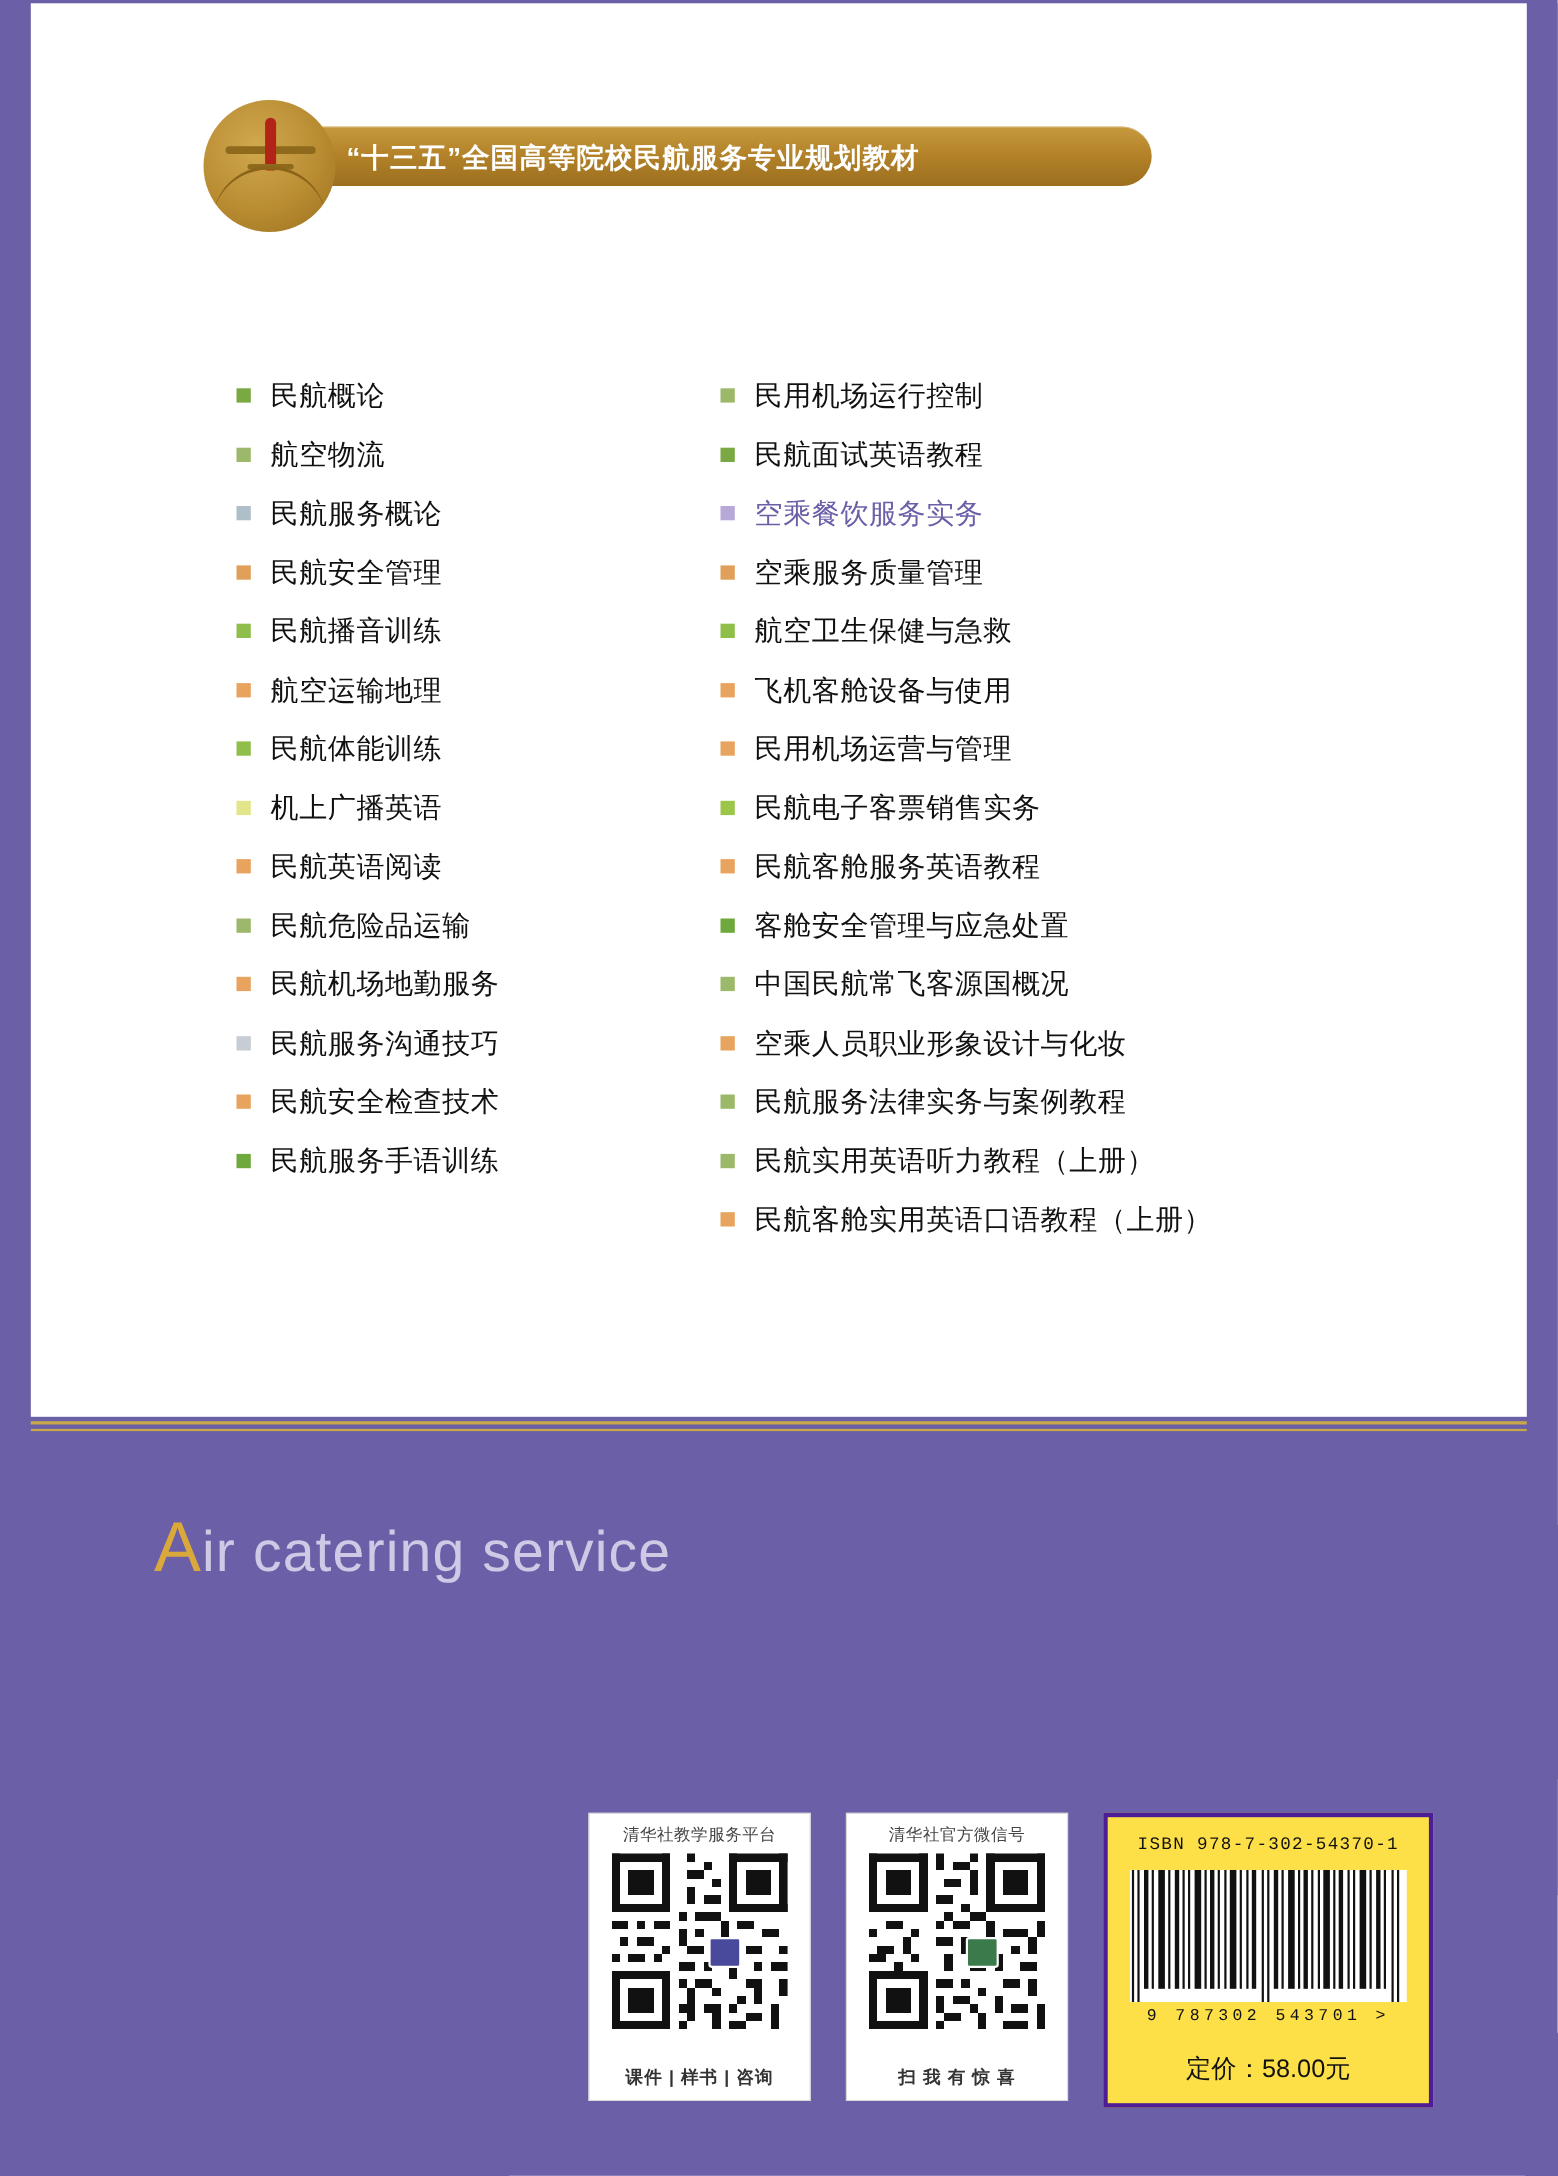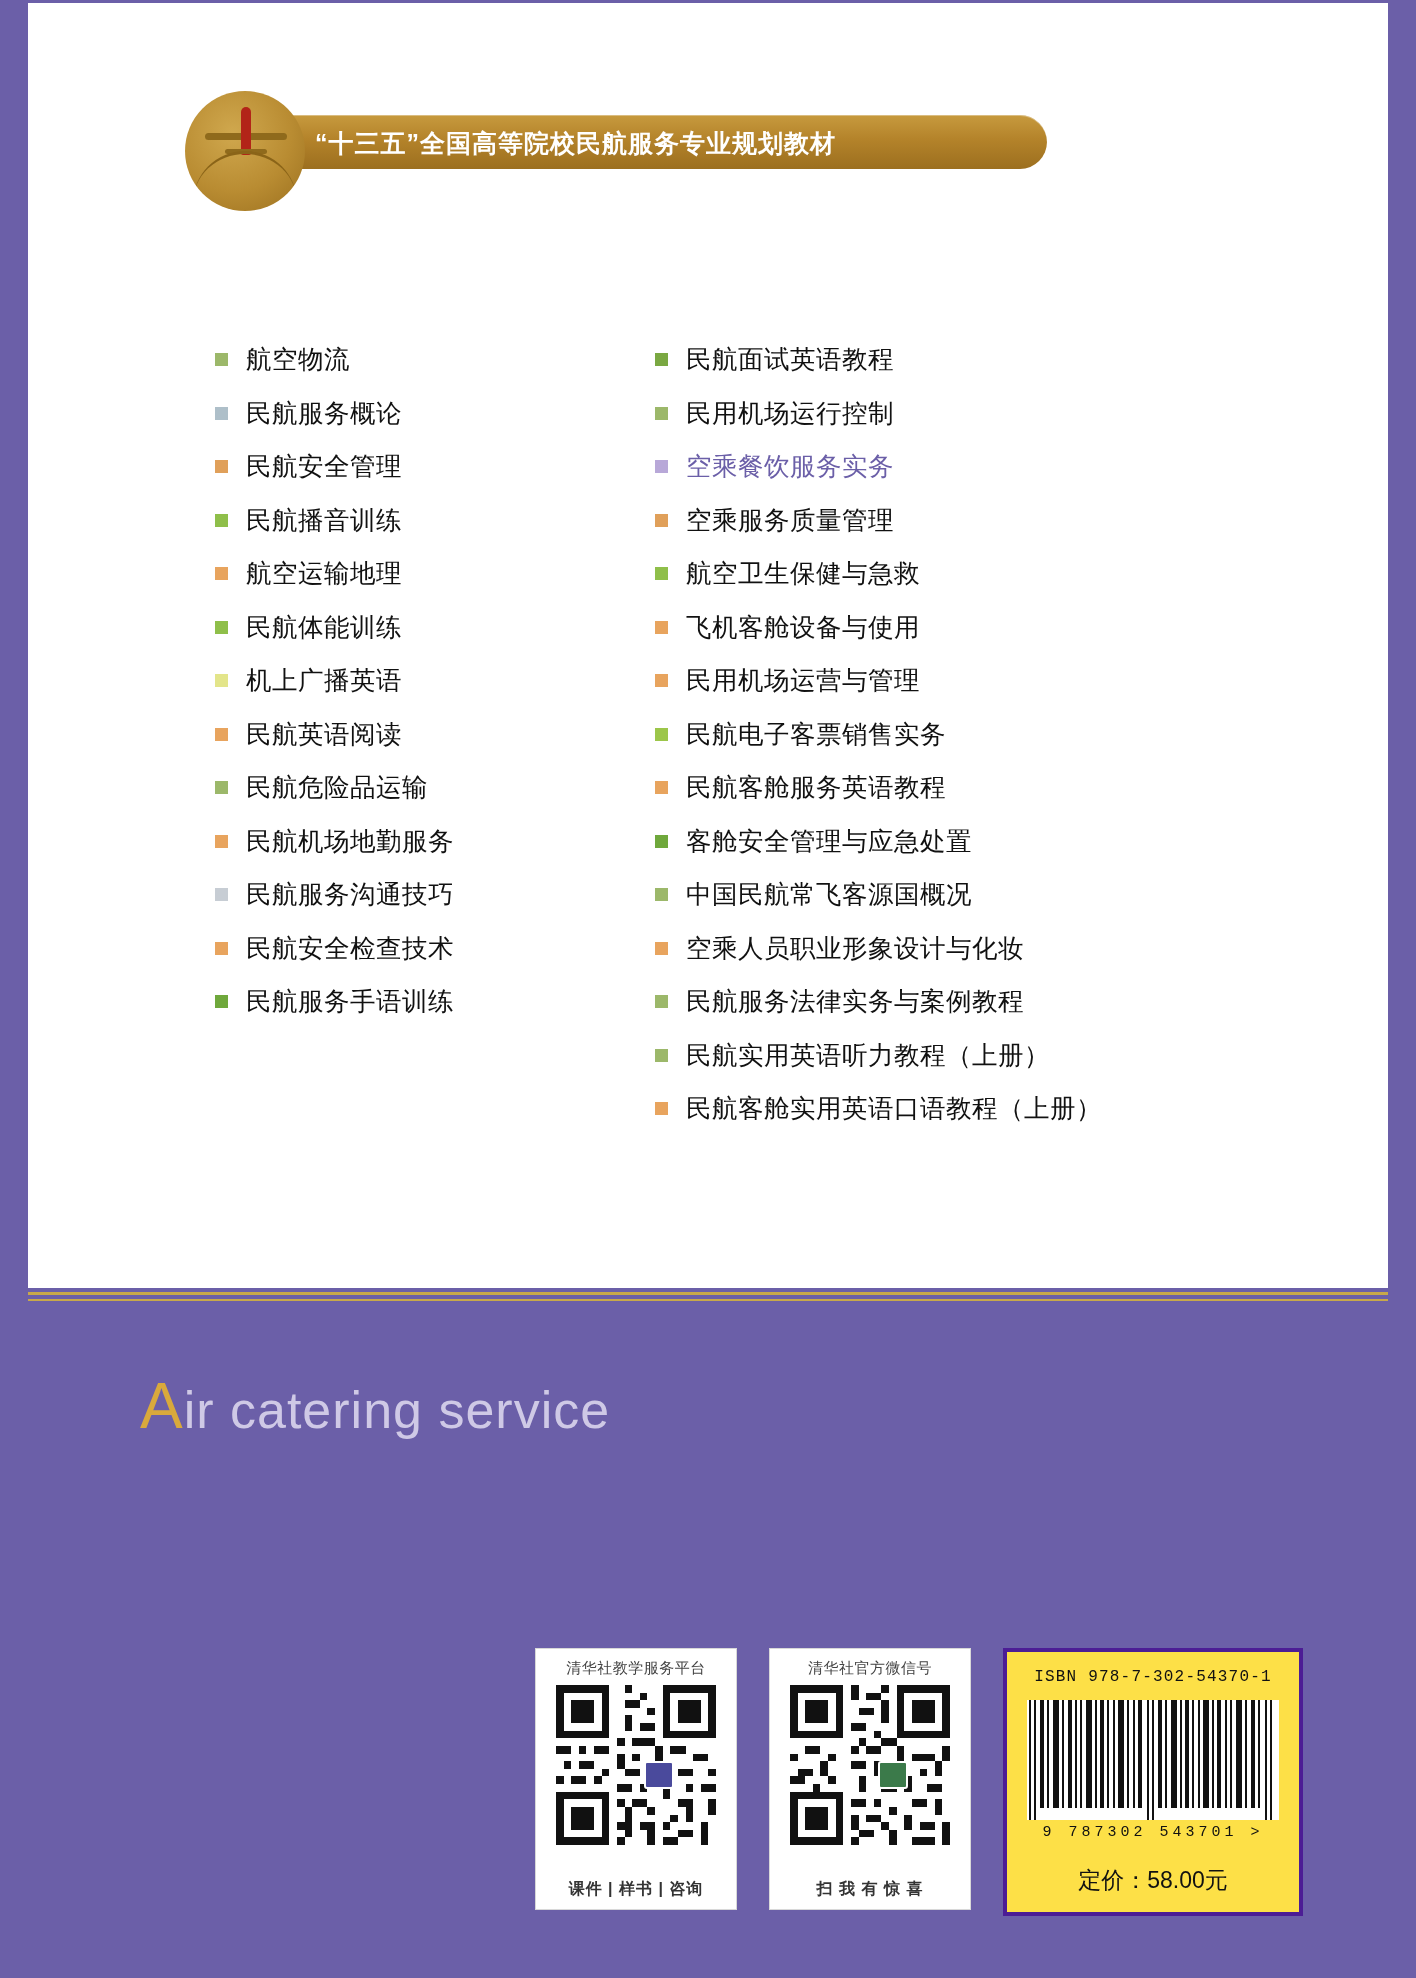--- a/index.html
+++ b/index.html
@@ -314,20 +314,24 @@
       </div>
       <div class="arc"></div>
     </div>
     <div id="banner-text">“十三五”全国高等院校民航服务专业规划教材</div>
   </div>
 
   <div id="book-list">
     <div class="list-col" id="col-left">
 
       <div class="book-item">
+        <span class="bullet" style="background:#7aa842"></span>
+        <span class="book-label">民航概论</span>
+      </div>
+      <div class="book-item">
         <span class="bullet" style="background:#9cb86a"></span>
         <span class="book-label">航空物流</span>
       </div>
       <div class="book-item">
         <span class="bullet" style="background:#aebfc9"></span>
         <span class="book-label">民航服务概论</span>
       </div>
       <div class="book-item">
         <span class="bullet" style="background:#e0a05a"></span>
         <span class="book-label">民航安全管理</span>
@@ -369,26 +373,26 @@
         <span class="book-label">民航安全检查技术</span>
       </div>
       <div class="book-item">
         <span class="bullet" style="background:#6fa83c"></span>
         <span class="book-label">民航服务手语训练</span>
       </div>
     </div>
 
     <div class="list-col" id="col-right">
       <div class="book-item">
+        <span class="bullet" style="background:#9cb86a"></span>
+        <span class="book-label">民用机场运行控制</span>
+      </div>
+      <div class="book-item">
         <span class="bullet" style="background:#7aa842"></span>
         <span class="book-label">民航面试英语教程</span>
-      </div>
-      <div class="book-item">
-        <span class="bullet" style="background:#9cb86a"></span>
-        <span class="book-label">民用机场运行控制</span>
       </div>
       <div class="book-item highlight">
         <span class="bullet" style="background:#b8a8d8"></span>
         <span class="book-label">空乘餐饮服务实务</span>
       </div>
       <div class="book-item">
         <span class="bullet" style="background:#e0a05a"></span>
         <span class="book-label">空乘服务质量管理</span>
       </div>
       <div class="book-item">

